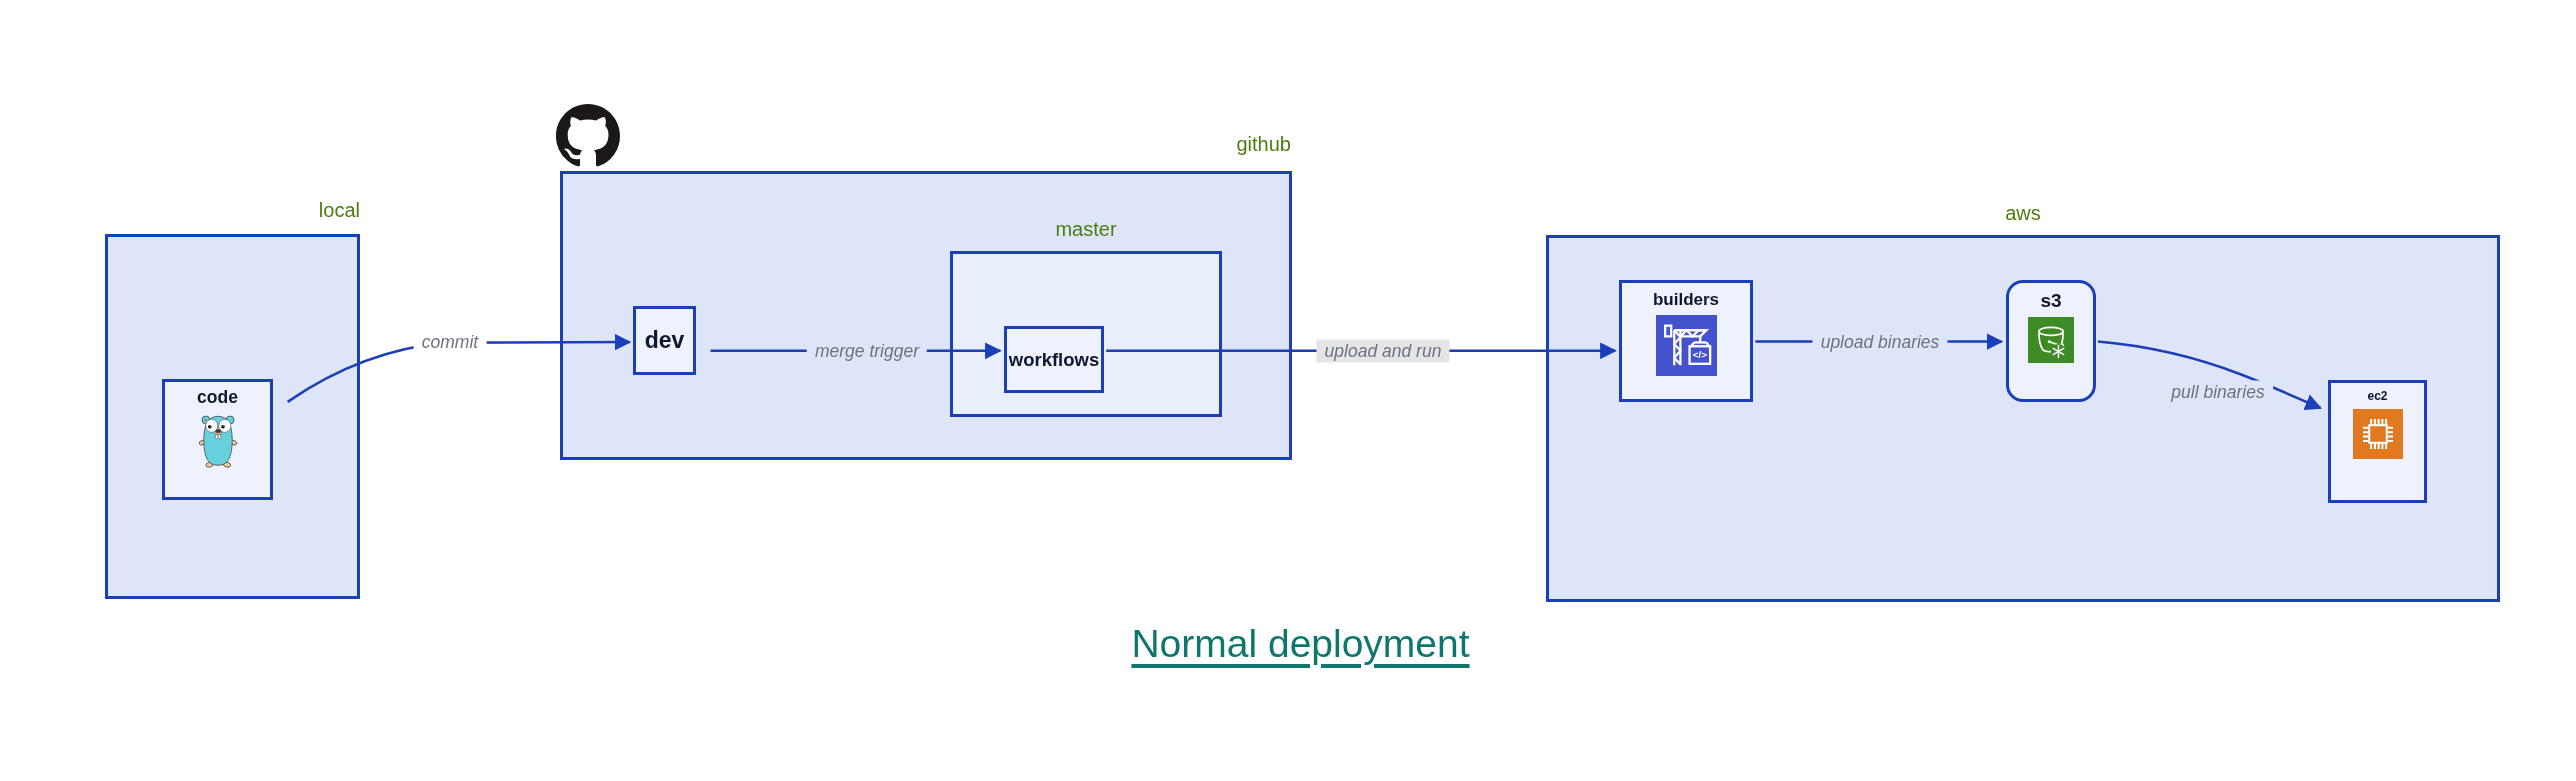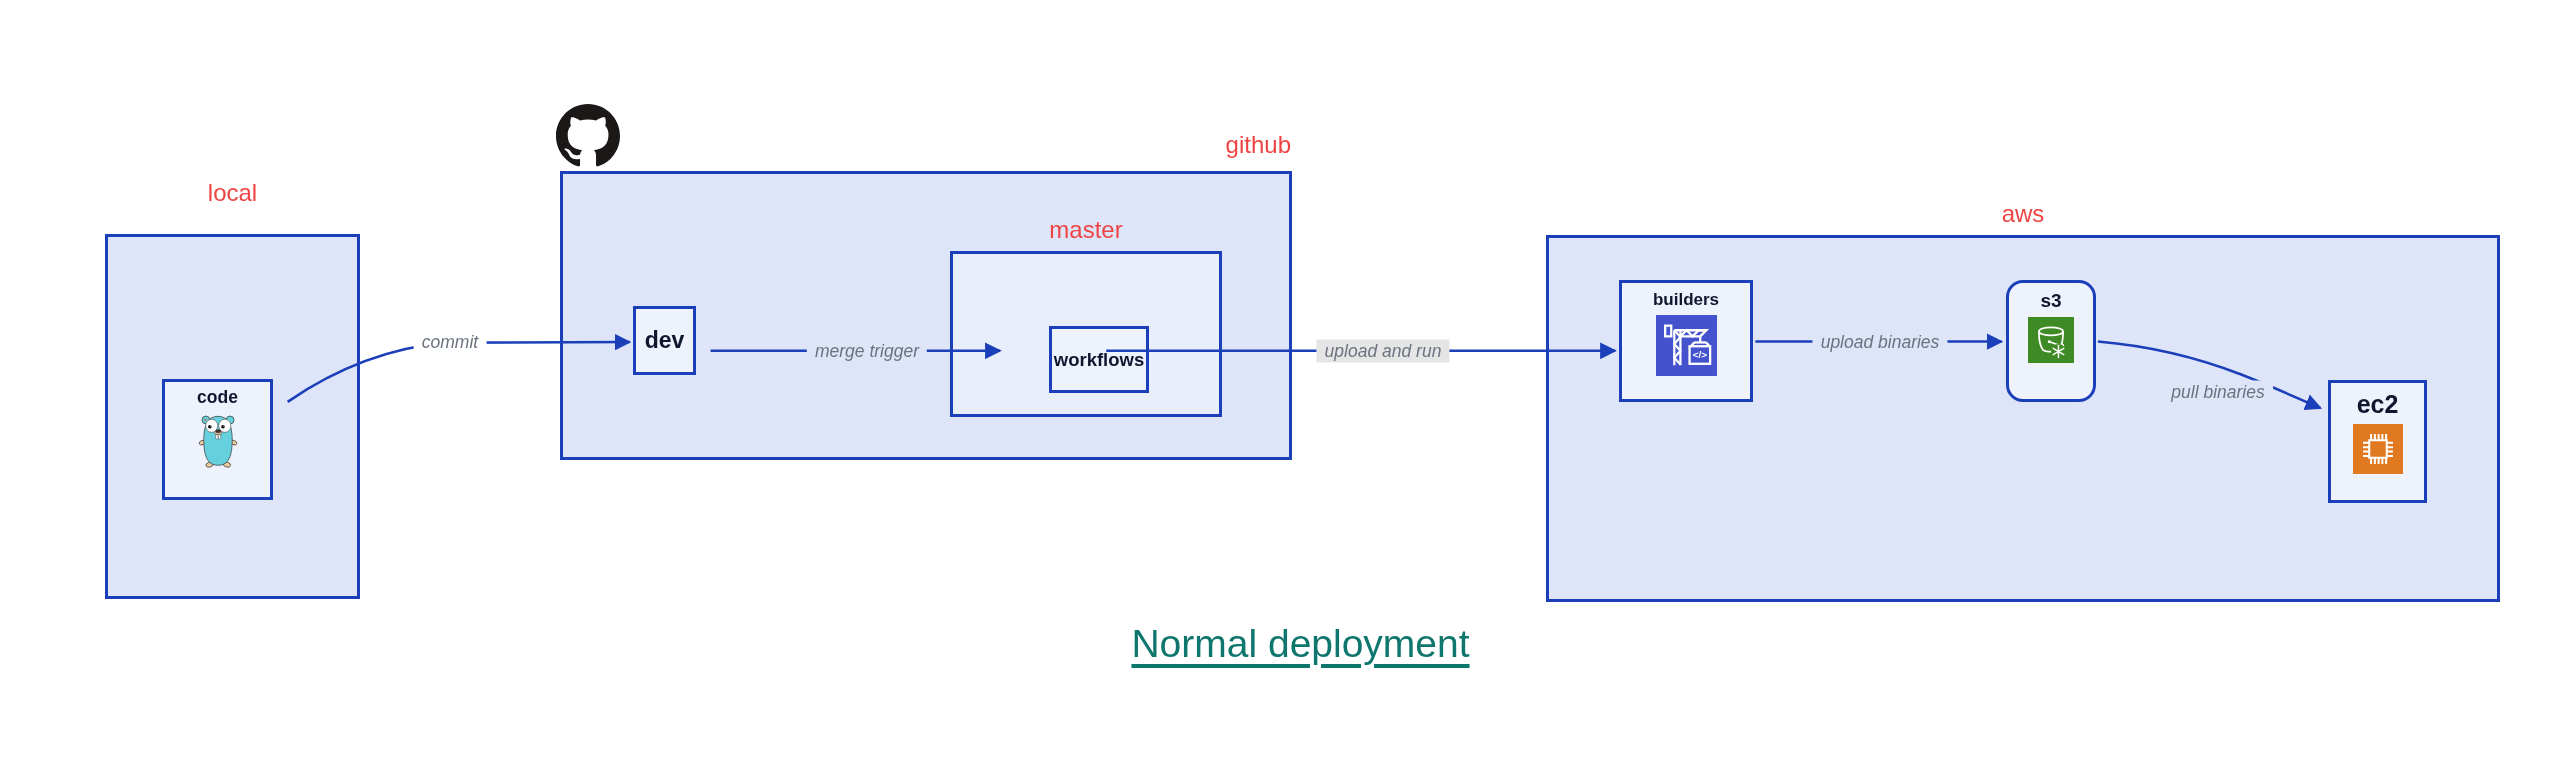--- a/index.html
+++ b/index.html
@@ -7,42 +7,42 @@
   #canvas{position:relative;width:2604px;height:781px;background:#ffffff;overflow:hidden;}
 
   
   .group{position:absolute;box-sizing:border-box;border:3.1px solid #1b3eb9;background:#dee5f8;}
   #g-local  {left:105px;  top:234px; width:255px;  height:365px;}
   #g-github {left:560px; top:171px; width:732px; height:289px;}
   #g-master {left:950px; top:251px; width:272px;  height:166px; background:#e9eefb;}
   #g-aws    {left:1546px; top:235px; width:954px; height:367px;}
 
   
-  .glabel{position:absolute;color:#ef4444;font-size:24px;line-height:31px;z-index:3;}
-  #gl-local {left:105px; top:177px; width:255px; text-align:center;}
+  .glabel{position:absolute;color:#4d7c0f;font-size:20px;line-height:31px;z-index:3;}
+  #gl-local {left:105px; top:195px; width:255px; text-align:right;}
   #gl-github{left:560px;top:129px; width:731px;text-align:right;}
   #gl-master{left:950px;top:214px; width:272px; text-align:center;}
   #gl-aws   {left:1546px;top:198px; width:954px;text-align:center;}
 
   
   .node{position:absolute;box-sizing:border-box;border:3.1px solid #1b3eb9;background:#eef2fc;
         display:flex;flex-direction:column;align-items:center;z-index:2;}
   .nlabel{font-weight:bold;color:#0f172f;line-height:1.15;}
   #n-code     {left:162px; top:379px; width:111px; height:121px; padding-top:5.2px;}
   #n-code .nlabel{font-size:17.5px;}
   #n-dev      {left:633px;top:306px; width:63px; height:69px; justify-content:center;}
   #n-dev .nlabel{font-size:23px;}
-  #n-workflows{left:1004px;top:326px; width:100px; height:67px; justify-content:center;margin-left:45px;}
+  #n-workflows{left:1004px;top:326px; width:100px; height:67px; justify-content:center;}
   #n-workflows .nlabel{font-size:18.5px;}
   #n-builders {left:1619px;top:280px; width:134px; height:122px; padding-top:7.2px;}
   #n-builders .nlabel{font-size:17px;}
   #n-s3       {left:2006px;top:280px; width:90px; height:122px; padding-top:7.2px;border-radius:17px;}
   #n-s3 .nlabel{font-size:19px;}
   #n-ec2      {left:2328px;top:380px; width:99px; height:123px; padding-top:7.2px;}
-  #n-ec2 .nlabel{font-size:25px;}
+  #n-ec2 .nlabel{font-size:12px;}
 
   .icon-gap{margin-top:5.2px;}
 
   
   #arrows{position:absolute;left:0;top:0;width:2604px;height:781px;z-index:4;pointer-events:none;}
 
   
   .elabel{position:absolute;transform:translate(-50%,-50%);font-style:italic;font-size:17.5px;
           color:#6b7380;padding:1px 8.2px;white-space:nowrap;z-index:5;}
   #el-commit    {left:450px; top:342px; background:#ffffff;}

